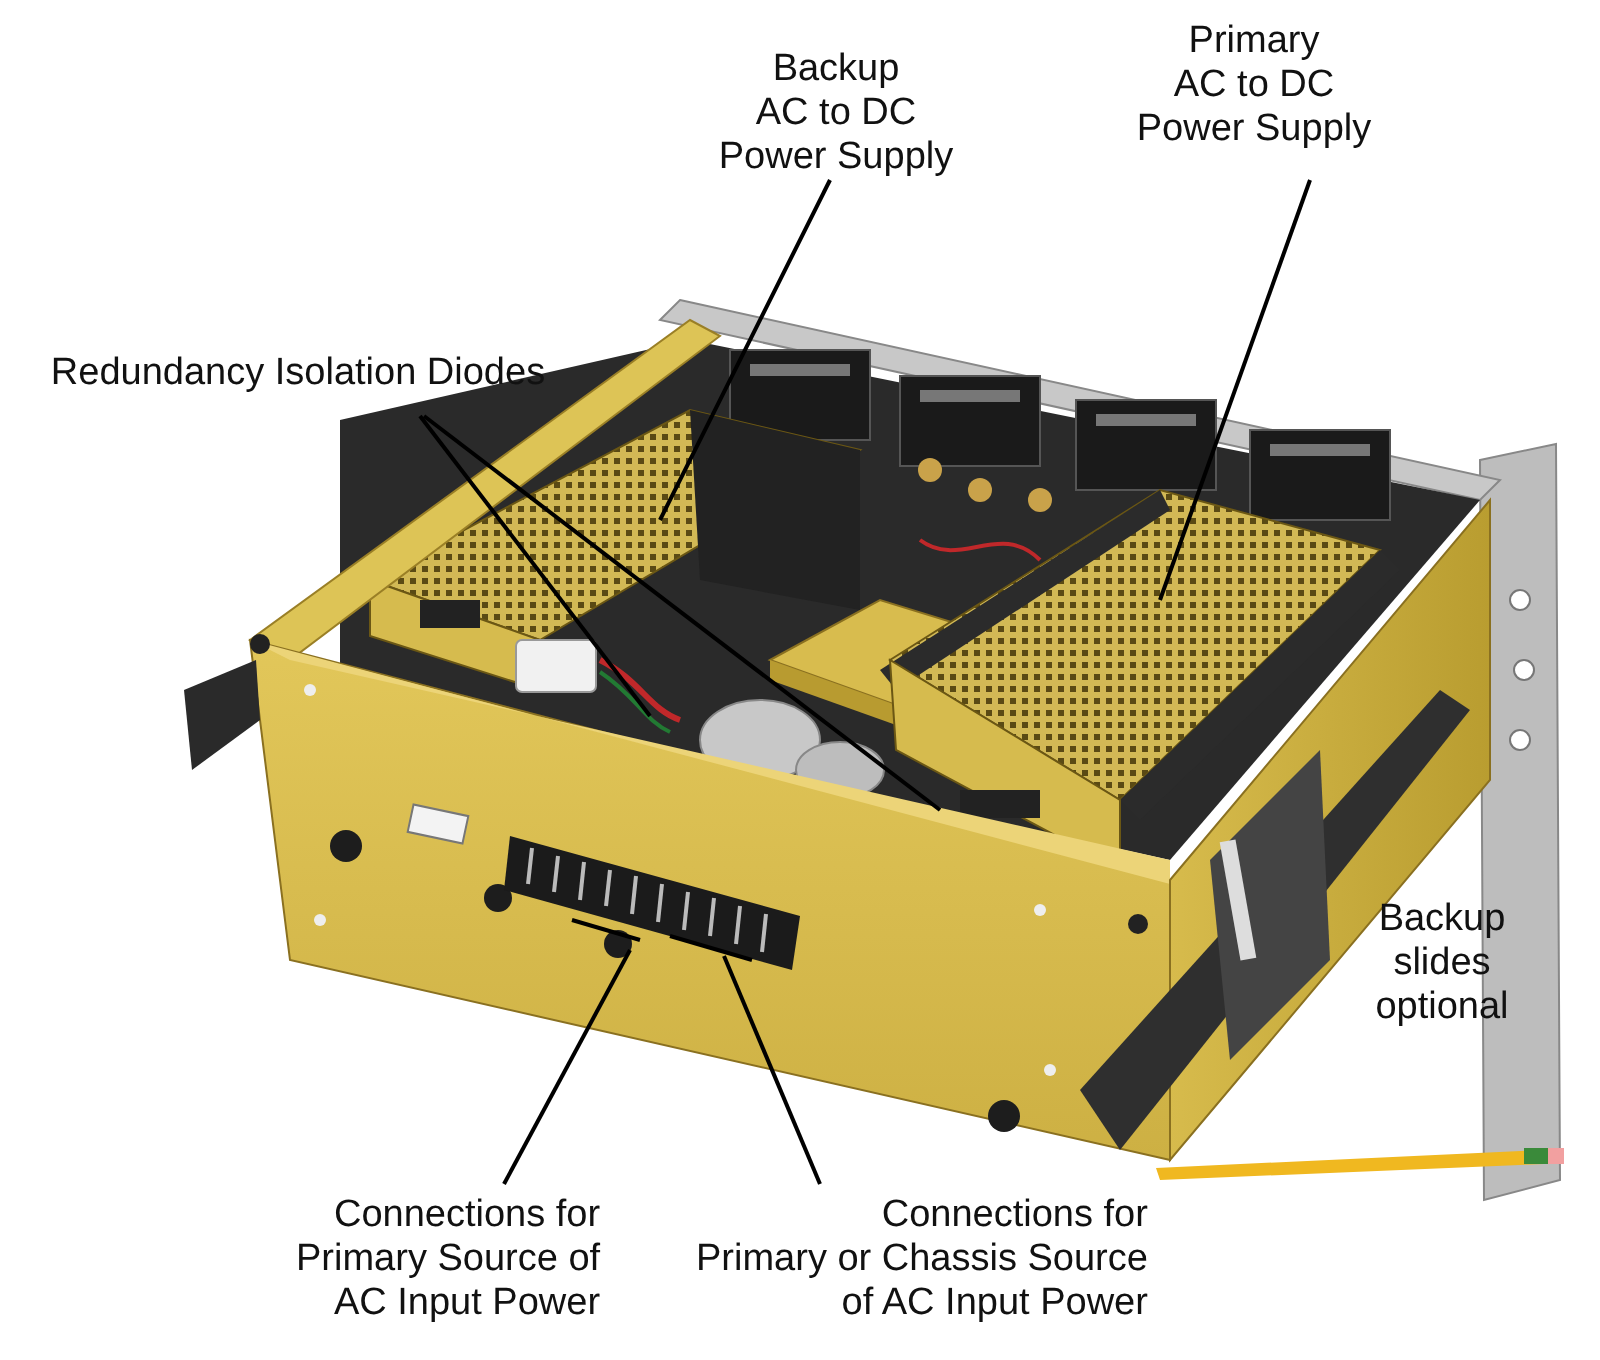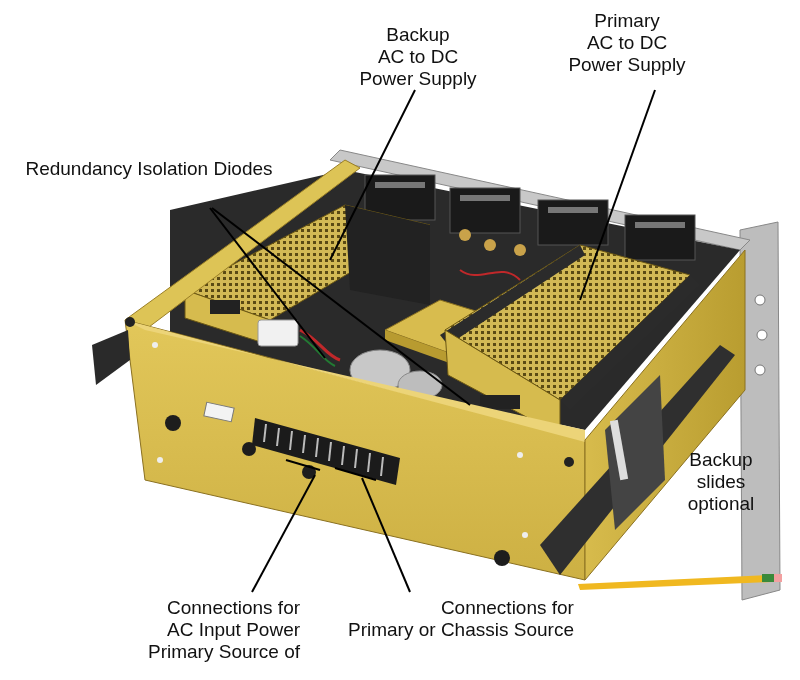--- a/index.html
+++ b/index.html
@@ -157,32 +157,33 @@
   <span>AC to DC</span>
   <span>Power Supply</span>
 </div>
 
 <div class="label" style="left:559px; top:10px; width:136px;">
   <span>Primary</span>
   <span>AC to DC</span>
   <span>Power Supply</span>
 </div>
 
-<div class="label" style="left:14px; top:158px; width:270px;">
+<div class="label" style="left:14px; top:176px; width:270px;">
   <span>Redundancy Isolation Diodes</span>
 </div>
 
 <div class="label" style="left:676px; top:449px; width:90px;">
   <span>Backup</span>
   <span>slides</span>
   <span>optional</span>
 </div>
 
 <div class="label left" style="left:148px; top:597px;">
   <span>Connections for</span>
+  <span>Primary Source of</span>
   <span>AC Input Power</span>
-  <span>Primary Source of</span>
 </div>
 
 <div class="label left" style="left:348px; top:597px;">
   <span>Connections for</span>
   <span>Primary or Chassis Source</span>
+  <span>of AC Input Power</span>
 </div>
 
 </body></html>

